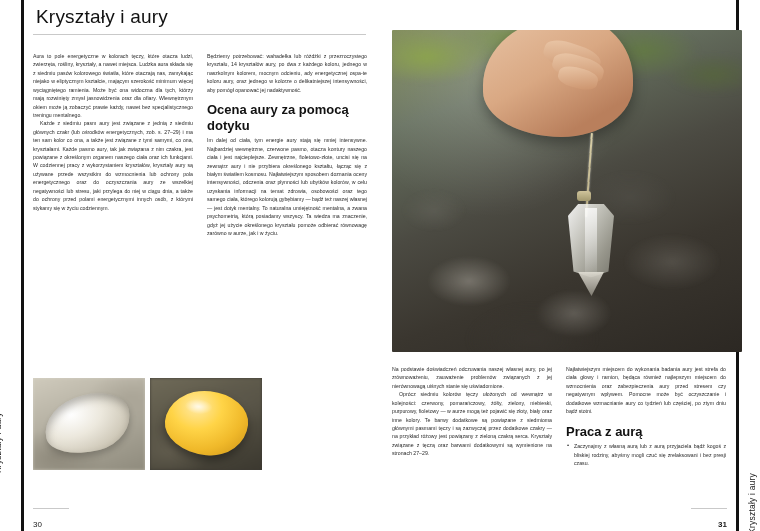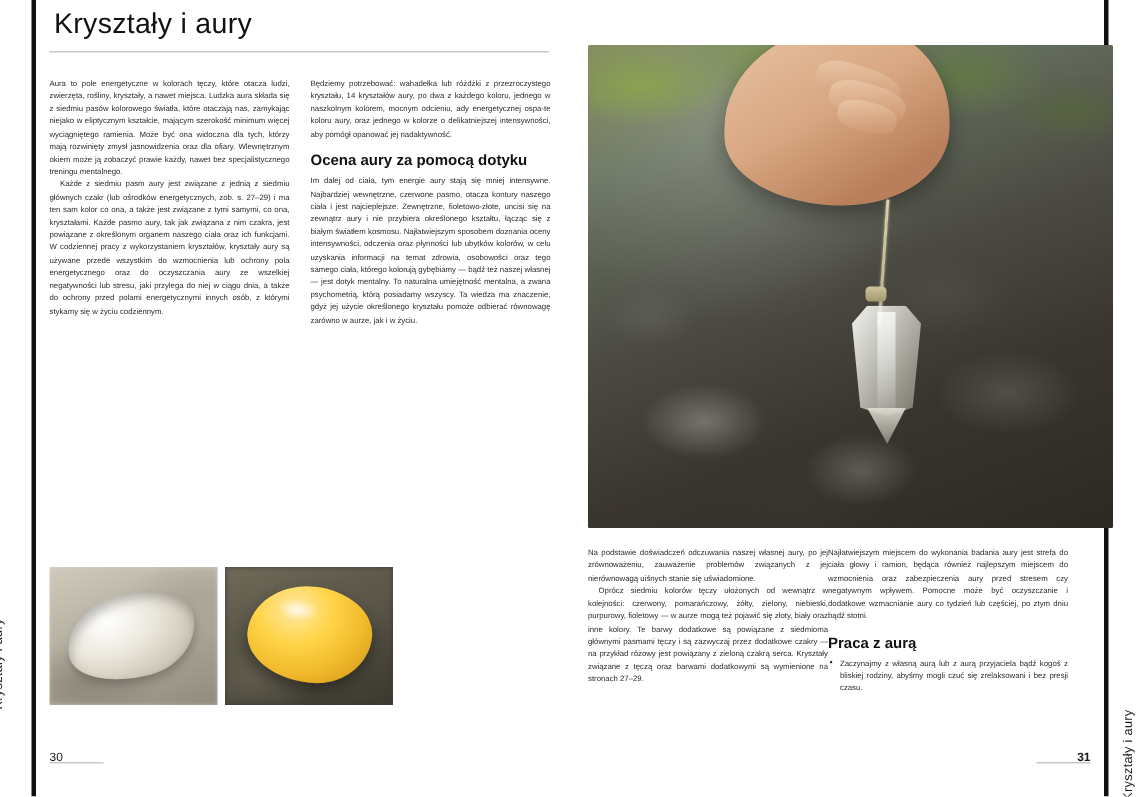--- a/index.html
+++ b/index.html
@@ -105,21 +105,21 @@
     font-size: 5.2px;
     line-height: 1.62;
     color: #2a2a2a;
     text-align: justify;
     text-indent: 0;
     hyphens: auto;
   }
   p.body + p.body { text-indent: 7px; }
   h3.sub {
     margin: 8px 0 3px 0;
-    font-size: 10px;
+    font-size: 13px;
     color: #111111;
     font-weight: 700;
     line-height: 1.2;
   }
   ul.bullets {
     margin: 3px 0 0 0;
     padding-left: 8px;
     list-style: none;
   }
   ul.bullets li {
@@ -135,21 +135,21 @@
     position: absolute;
     left: -7px;
     top: -1px;
     font-size: 6px;
     color: #2a2a2a;
   }
 
   
   .folio {
     position: absolute;
-    bottom: 22px;
+    bottom: 2px;
     font-size: 8px;
     color: #1a1a1a;
   }
   .folio-left { left: 33px; }
   .folio-right { right: 33px; font-weight: bold; }
   .folio-rule {
     position: absolute;
     bottom: 22px;
     height: 1px;
     background: #c9c9c9;
@@ -310,21 +310,21 @@
     border-radius: 50%;
   }
 
   
   .right-lower {
     position: absolute;
     left: 12px;
     top: 365px;
     width: 335px;
     display: flex;
-    gap: 0;
+    gap: 14px;
   }
 </style>
 </head>
 <body>
 
 <div class="spread">
 
   <div class="page page-left">
 
     <div class="side-tab side-tab-left">

